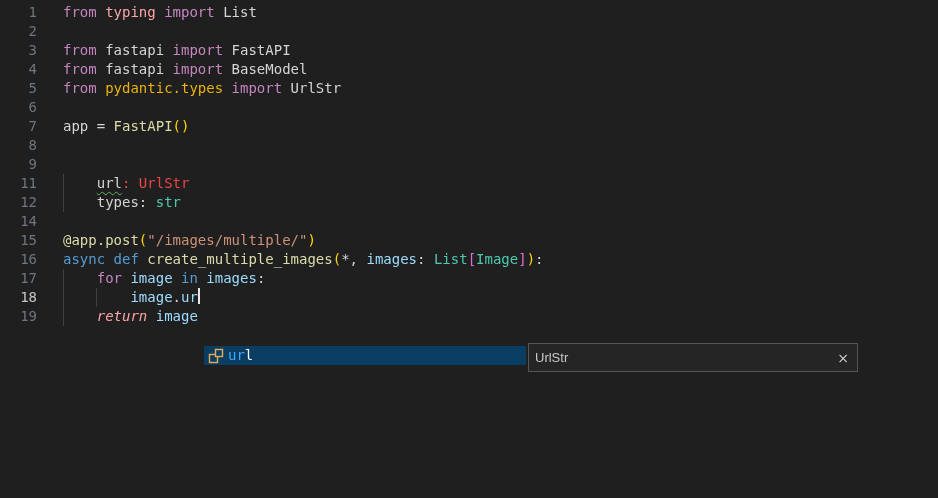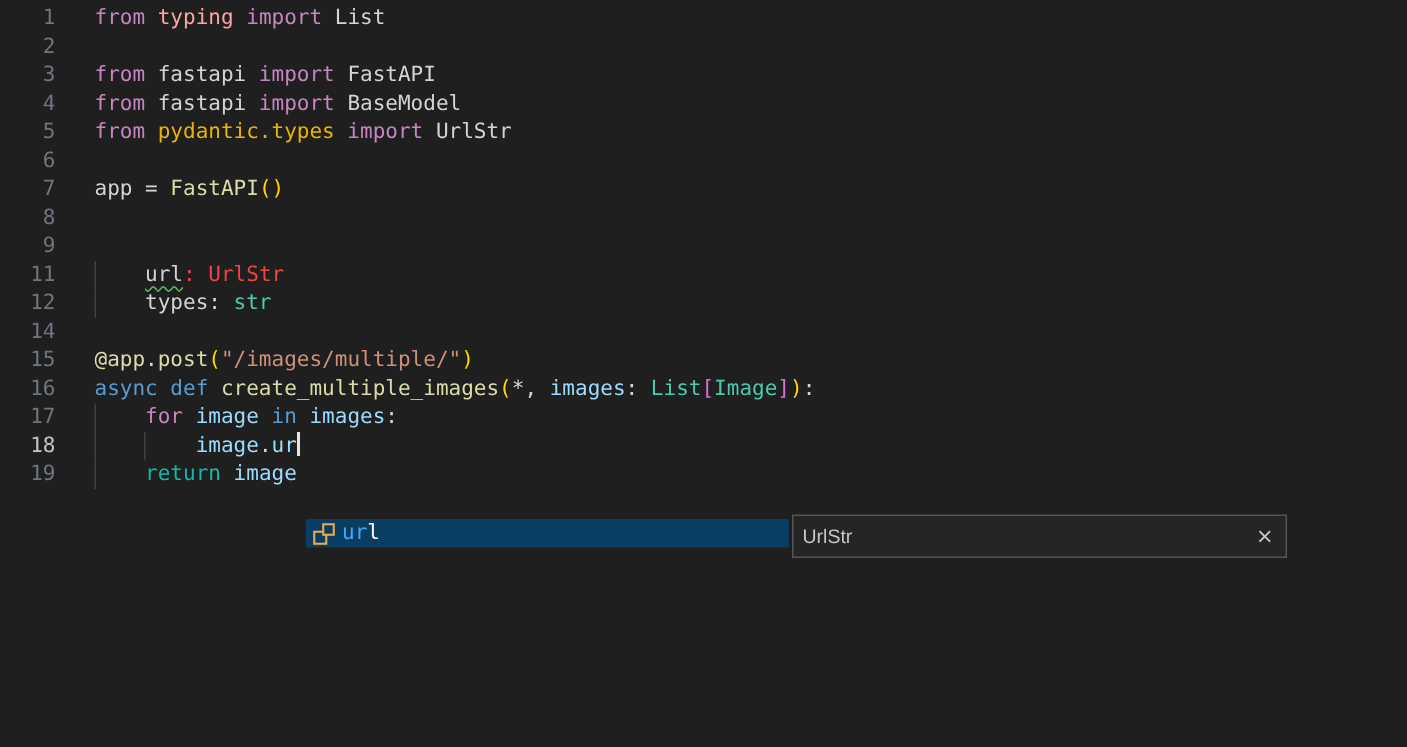--- a/index.html
+++ b/index.html
@@ -72,21 +72,21 @@
       <div class="line"><span class="ln">7</span><span style="color: rgb(212, 212, 212);">app = </span><span style="color: rgb(220, 220, 170);">FastAPI</span><span style="color: rgb(255, 214, 2);">()</span></div>
       <div class="line"><span class="ln">8</span></div>
       <div class="line"><span class="ln">9</span></div>
       <div class="line"><span class="ln">11</span><div class="guide" style="left: 62.5px;"></div><span style="color: rgb(212, 212, 212);">    </span><span class="squiggle" style="color: rgb(212, 212, 212);">url</span><span style="color: #ef4444;">: UrlStr</span></div>
       <div class="line"><span class="ln">12</span><div class="guide" style="left: 62.5px;"></div><span style="color: rgb(212, 212, 212);">    types: </span><span style="color: rgb(78, 201, 176);">str</span></div>
       <div class="line"><span class="ln">14</span></div>
       <div class="line"><span class="ln">15</span><span style="color: rgb(220, 220, 170);">@app.post</span><span style="color: rgb(255, 214, 2);">(</span><span style="color: rgb(206, 145, 120);">"/images/multiple/"</span><span style="color: rgb(255, 214, 2);">)</span></div>
       <div class="line"><span class="ln">16</span><span style="color: rgb(86, 156, 214);">async def </span><span style="color: rgb(220, 220, 170);">create_multiple_images</span><span style="color: rgb(255, 214, 2);">(</span><span style="color: rgb(212, 212, 212);">*, </span><span style="color: rgb(156, 220, 254);">images</span><span style="color: rgb(212, 212, 212);">: </span><span style="color: rgb(78, 201, 176);">List</span><span style="color: rgb(218, 112, 214);">[</span><span style="color: rgb(78, 201, 176);">Image</span><span style="color: rgb(218, 112, 214);">]</span><span style="color: rgb(255, 214, 2);">)</span><span style="color: rgb(212, 212, 212);">:</span></div>
       <div class="line"><span class="ln">17</span><div class="guide" style="left: 62.5px;"></div><span style="color: rgb(212, 212, 212);">    </span><span style="color: rgb(197, 134, 192);">for </span><span style="color: rgb(156, 220, 254);">image</span><span style="color: rgb(86, 156, 214);"> in </span><span style="color: rgb(156, 220, 254);">images</span><span style="color: rgb(212, 212, 212);">:</span></div>
       <div class="line"><span class="ln active">18</span><div class="guide" style="left: 62.5px;"></div><div class="guide" style="left: 96.2px;"></div><span style="color: rgb(212, 212, 212);">        </span><span style="color: rgb(156, 220, 254);">image</span><span style="color: rgb(212, 212, 212);">.</span><span style="color: rgb(156, 220, 254);">ur</span><span class="cursor"></span></div>
-      <div class="line"><span class="ln">19</span><div class="guide" style="left: 62.5px;"></div><span style="color: rgb(212, 212, 212);">    </span><span style="color: #14b8a6;">return </span><span style="color: rgb(156, 220, 254);">image</span></div>
+      <div class="line"><span class="ln">19</span><div class="guide" style="left: 62.5px;"></div><span style="color: rgb(212, 212, 212);">    </span><span style="color: #fca5a5; font-style: italic;">return </span><span style="color: rgb(156, 220, 254);">image</span></div>
     </div>
 
   <div class="suggest-row">
     <svg class="s-icon" viewBox="0 0 16 16">
       <rect x="1.5" y="6.5" width="8" height="8" fill="none" stroke="#e8ab53" stroke-width="1.4"></rect>
       <rect x="7.5" y="1.5" width="7" height="7" fill="#0a3d62" stroke="#e8ab53" stroke-width="1.4"></rect>
     </svg>
     <span class="s-label"><span class="match">ur</span><span class="rest">l</span></span>
   </div>
 

